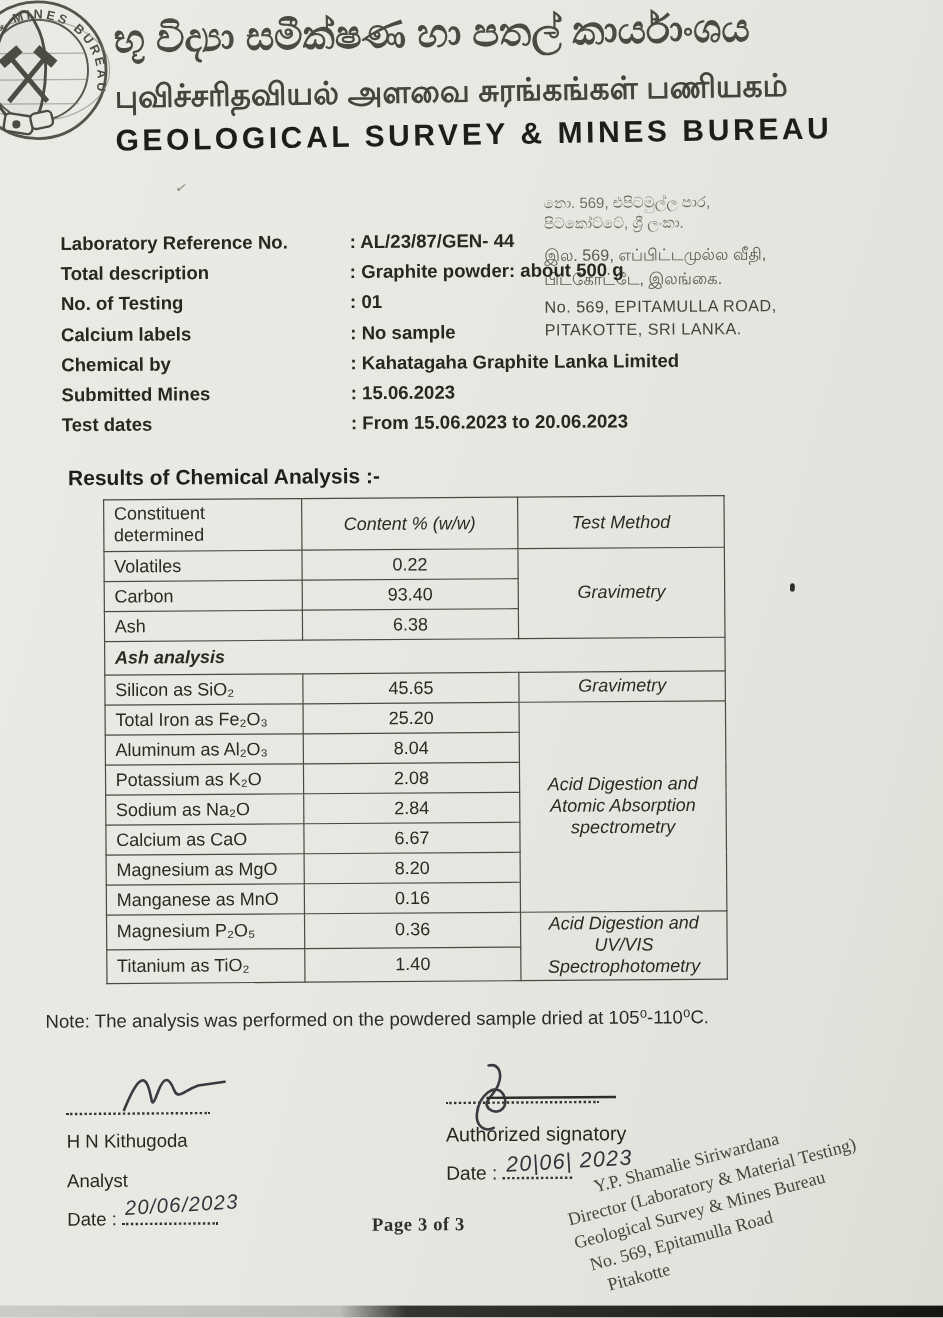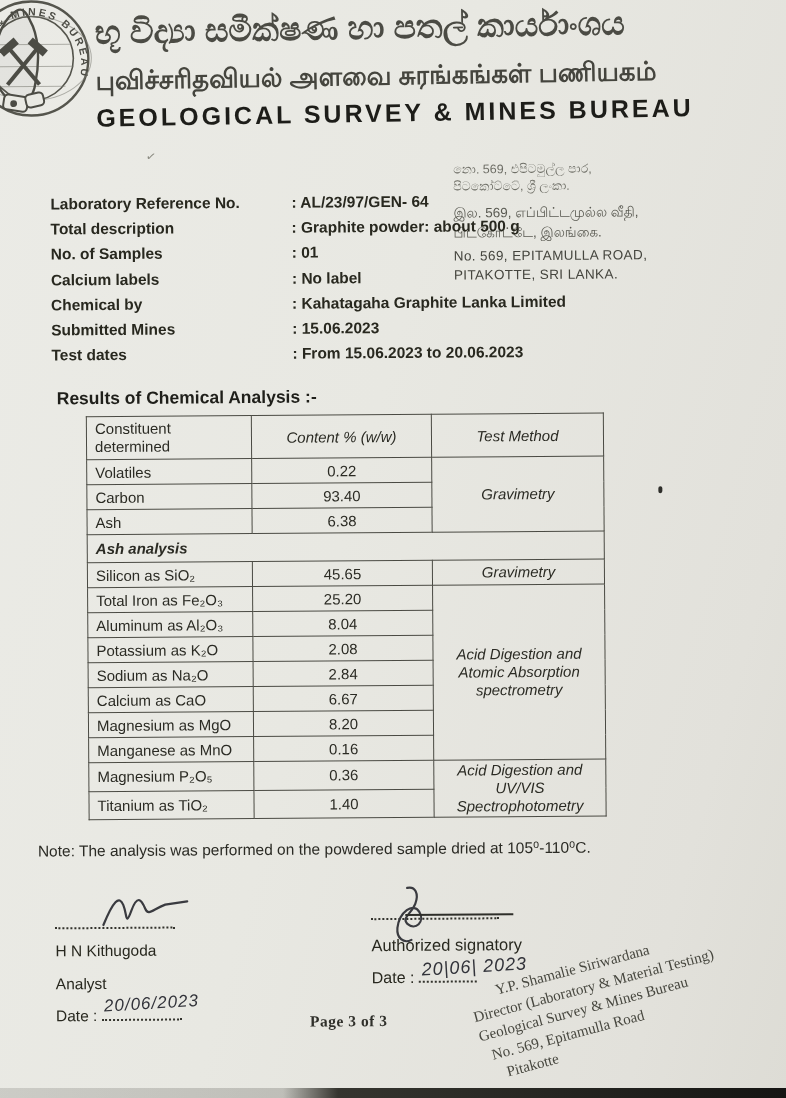--- a/index.html
+++ b/index.html
@@ -117,33 +117,33 @@
       </div>
       <div class="addr-en">
         <div>No. 569, EPITAMULLA ROAD,</div>
         <div>PITAKOTTE, SRI LANKA.</div>
       </div>
     </div>
 
     <div class="lab-info">
       <div class="info-row">
         <span class="info-label">Laboratory Reference No.</span>
-        <span class="info-value">: AL/23/97/GEN- 64</span>
+        <span class="info-value">: AL/23/87/GEN- 44</span>
       </div>
       <div class="info-row">
         <span class="info-label">Total description</span>
         <span class="info-value">: Graphite powder: about 500 g</span>
       </div>
       <div class="info-row">
-        <span class="info-label">No. of Samples</span>
+        <span class="info-label">No. of Testing</span>
         <span class="info-value">: 01</span>
       </div>
       <div class="info-row">
         <span class="info-label">Calcium labels</span>
-        <span class="info-value">: No label</span>
+        <span class="info-value">: No sample</span>
       </div>
       <div class="info-row">
         <span class="info-label">Chemical by</span>
         <span class="info-value">: Kahatagaha Graphite Lanka Limited</span>
       </div>
       <div class="info-row">
         <span class="info-label">Submitted Mines</span>
         <span class="info-value">: 15.06.2023</span>
       </div>
       <div class="info-row">

